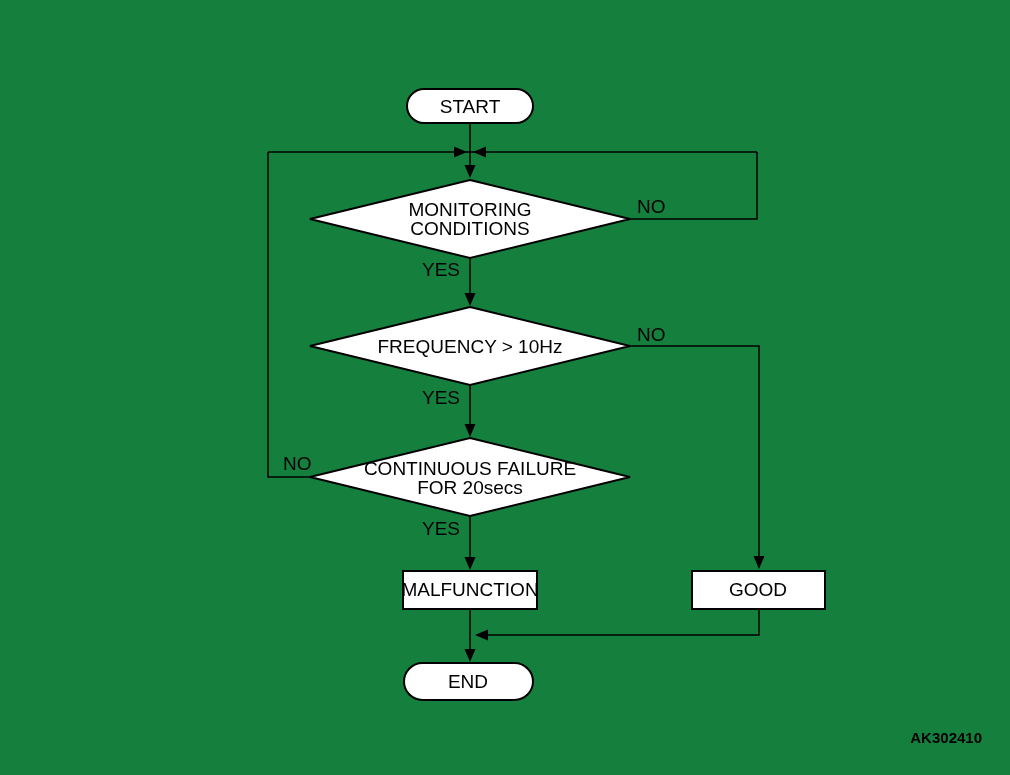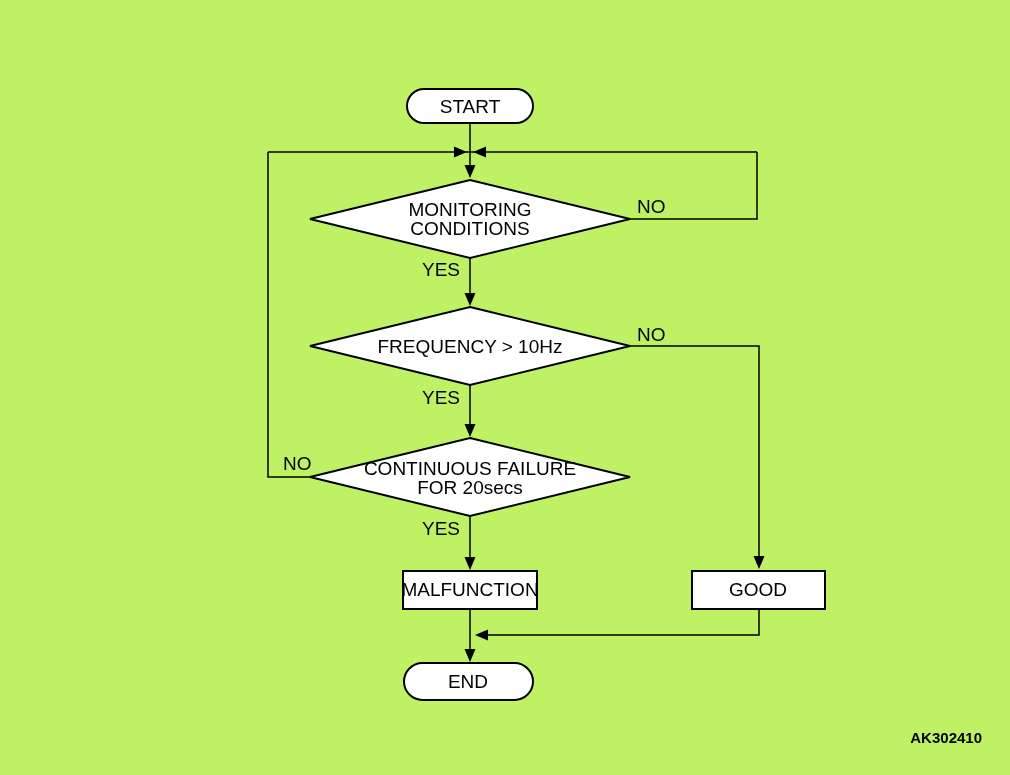--- a/index.html
+++ b/index.html
@@ -7,21 +7,21 @@
     padding: 0;
     background: #ffffff;
     width: 1010px;
     height: 775px;
     overflow: hidden;
   }
   .page {
     position: relative;
     width: 1010px;
     height: 775px;
-    background: #bef264;
+    background: #15803d;
   }
   svg { display: block; }
   text {
     font-family: "Liberation Sans", "DejaVu Sans", sans-serif;
     font-size: 19px;
     fill: #000000;
   }
   .t-mid { text-anchor: middle; }
   .t-end { text-anchor: end; }
   .figcode {

